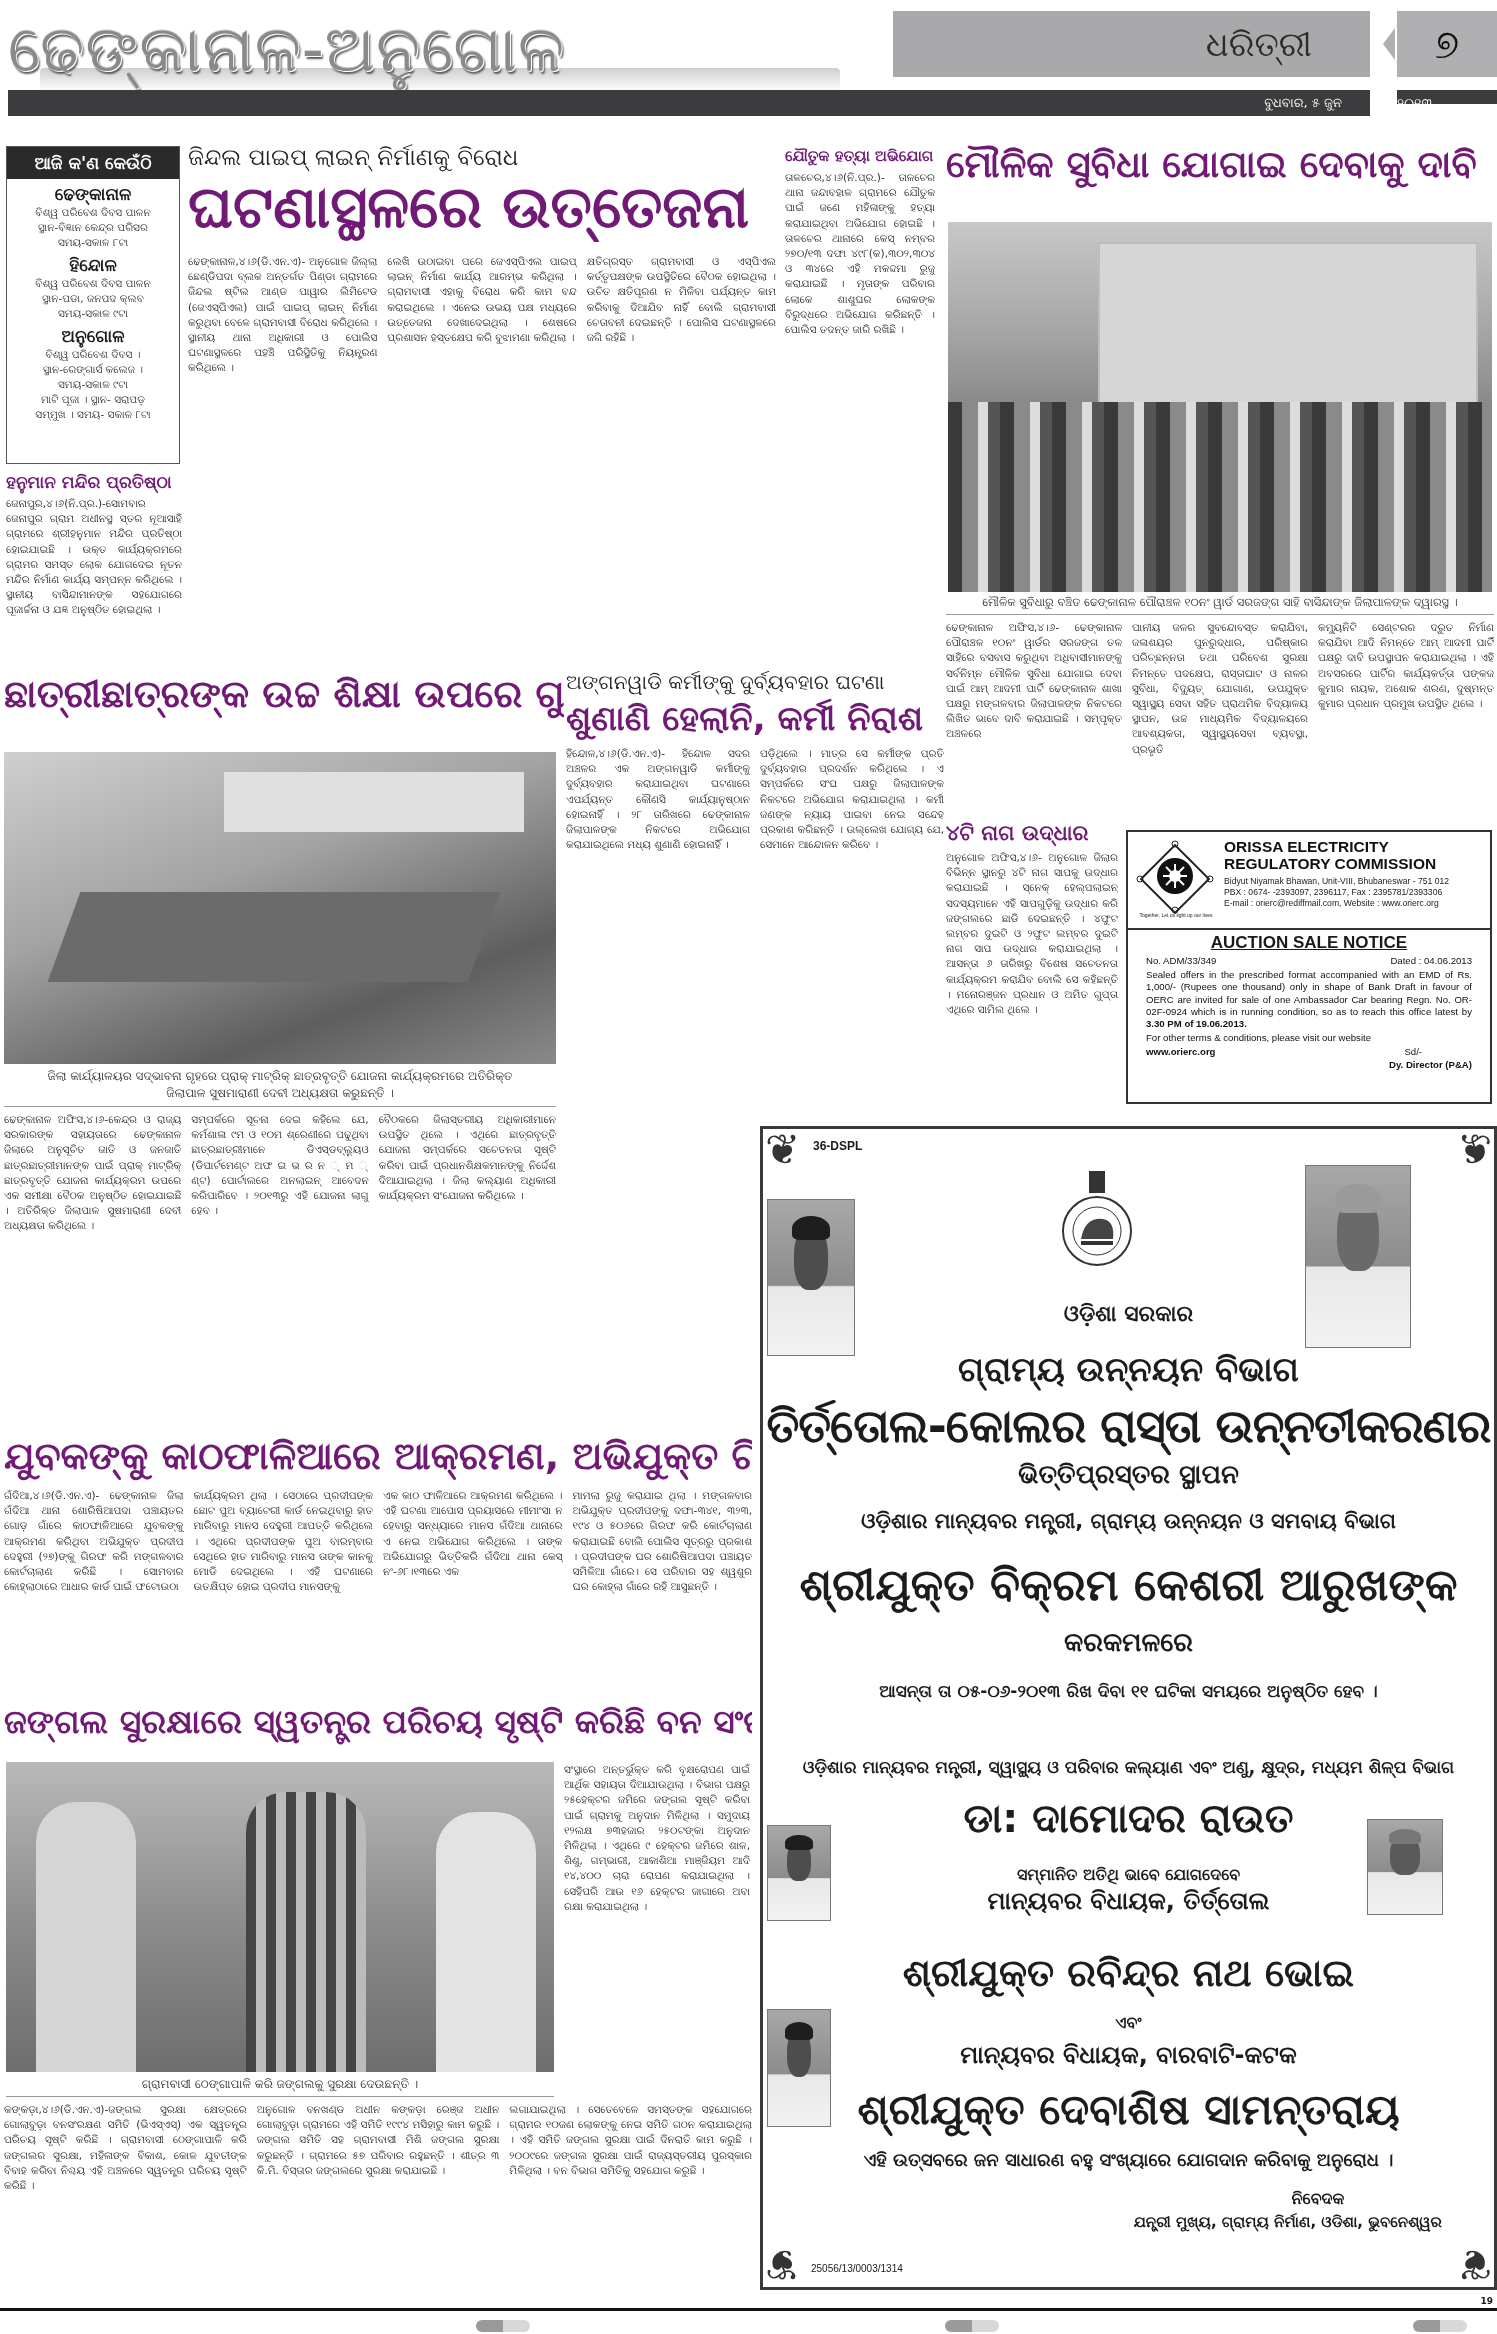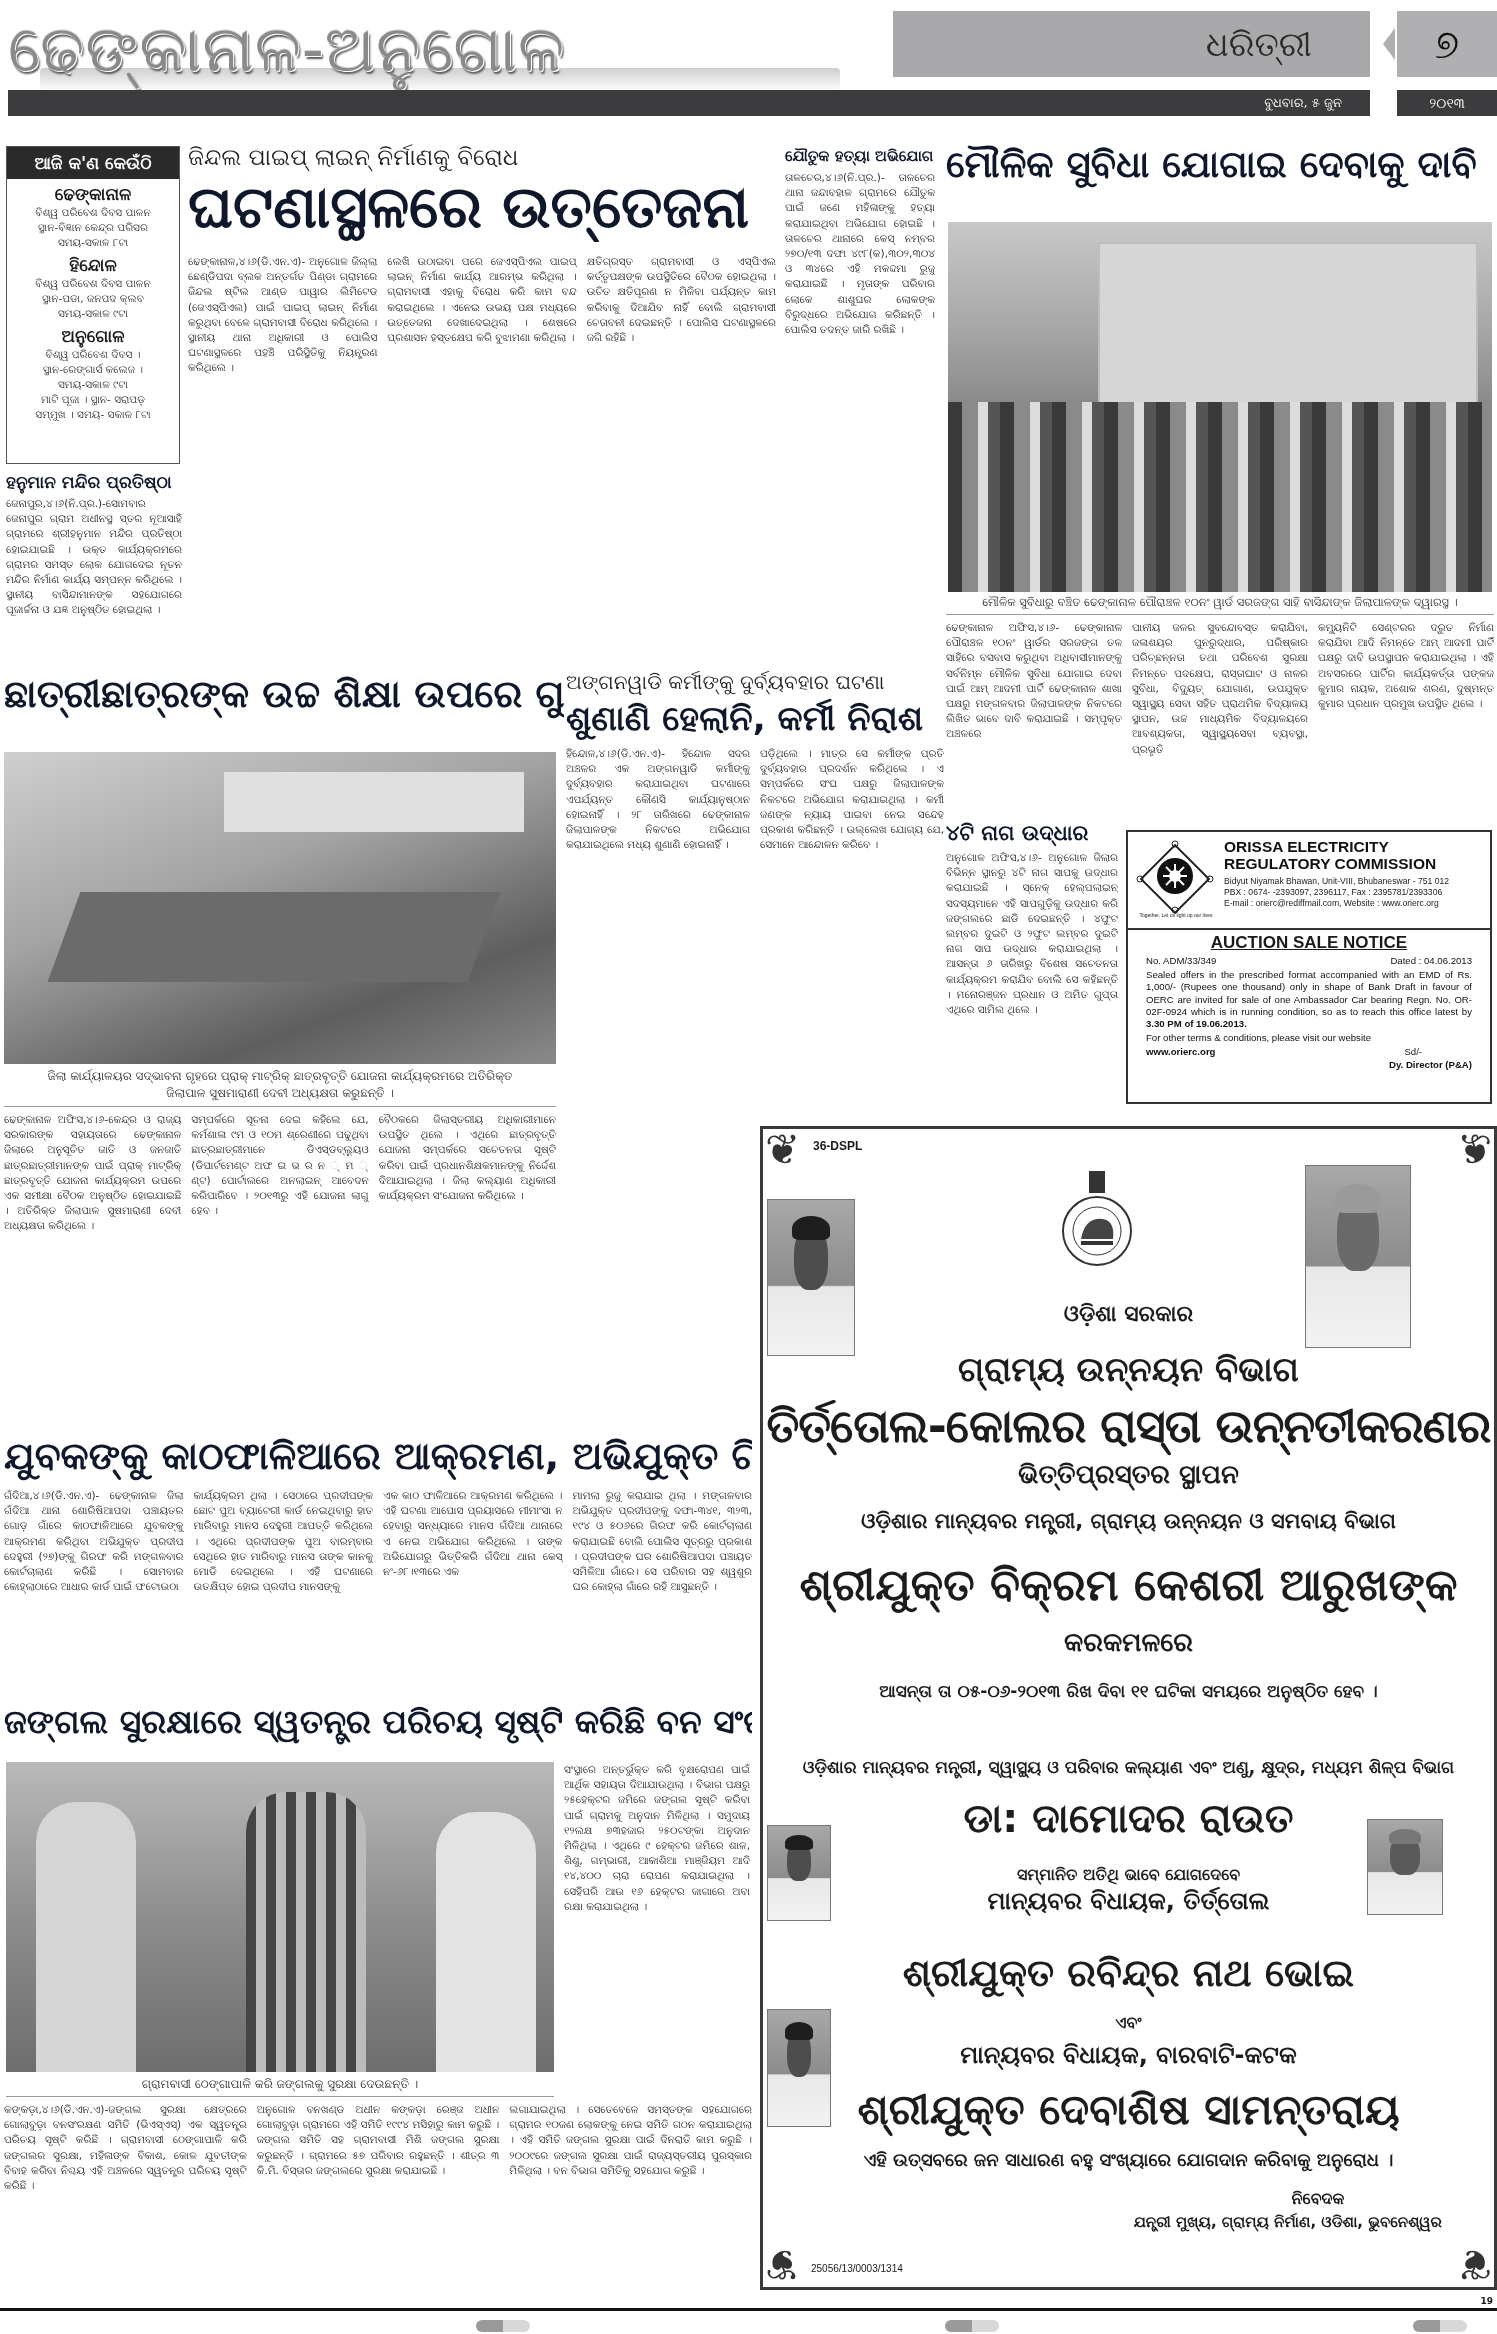--- a/index.html
+++ b/index.html
@@ -31,30 +31,30 @@
   }
   .arrow-left {
     left: 1383px; top: 28px; width: 0; height: 0;
     border-top: 16px solid transparent; border-bottom: 16px solid transparent; border-right: 12px solid #b0b0b2;
   }
   .dateline-bar {
     left: 8px; top: 90px; width: 1362px; height: 26px; background: #3c3b3d;
     color: #fff; font-size: 13px; text-align: right; padding-right: 28px; line-height: 26px;
   }
   .year-bar {
-    left: 1397px; top: 90px; width: 100px; height: 26px; background: #3c3b3d;
-    color: #fff; font-size: 14px; text-align: center; line-height: 26px;
+    left: 1397px; top: 90px; width: 100px; height: 14px; background: #3c3b3d;
+    color: #fff; font-size: 14px; line-height: 26px;
   }
 
   
   .body-text { font-size: 10.5px; line-height: 15.2px; color: #2a2a2a; text-align: justify; overflow: hidden; }
   .cols { display: flex; gap: 10px; }
   .cols > div { flex: 1; overflow: hidden; }
   .kicker { font-family: "DejaVu Sans", sans-serif; color: #222; }
-  .headline { font-family: "DejaVu Sans", sans-serif; font-weight: bold; color: #0f172a; white-space: nowrap; overflow: hidden; }
+  .headline { font-family: "DejaVu Sans", sans-serif; font-weight: bold; color: #701a75; white-space: nowrap; overflow: hidden; }
   .caption { font-size: 12px; text-align: center; color: #333; line-height: 17px; }
   .rule { height: 1px; background: #9a9a9a; }
   .photo { background: #8d8d8d; overflow: hidden; position: absolute; }
 
   
   .today-box { left: 6px; top: 146px; width: 174px; height: 318px; border: 1px solid #555; }
   .today-head { background: #2b2a2b; color: #fff; font-weight: bold; font-size: 17px; text-align: center; height: 32px; line-height: 32px; }
   .today-place { font-weight: bold; font-size: 17px; text-align: center; margin-top: 4px; line-height: 22px; }
   .today-line { font-size: 10.5px; text-align: center; line-height: 15px; color: #333; }
 

